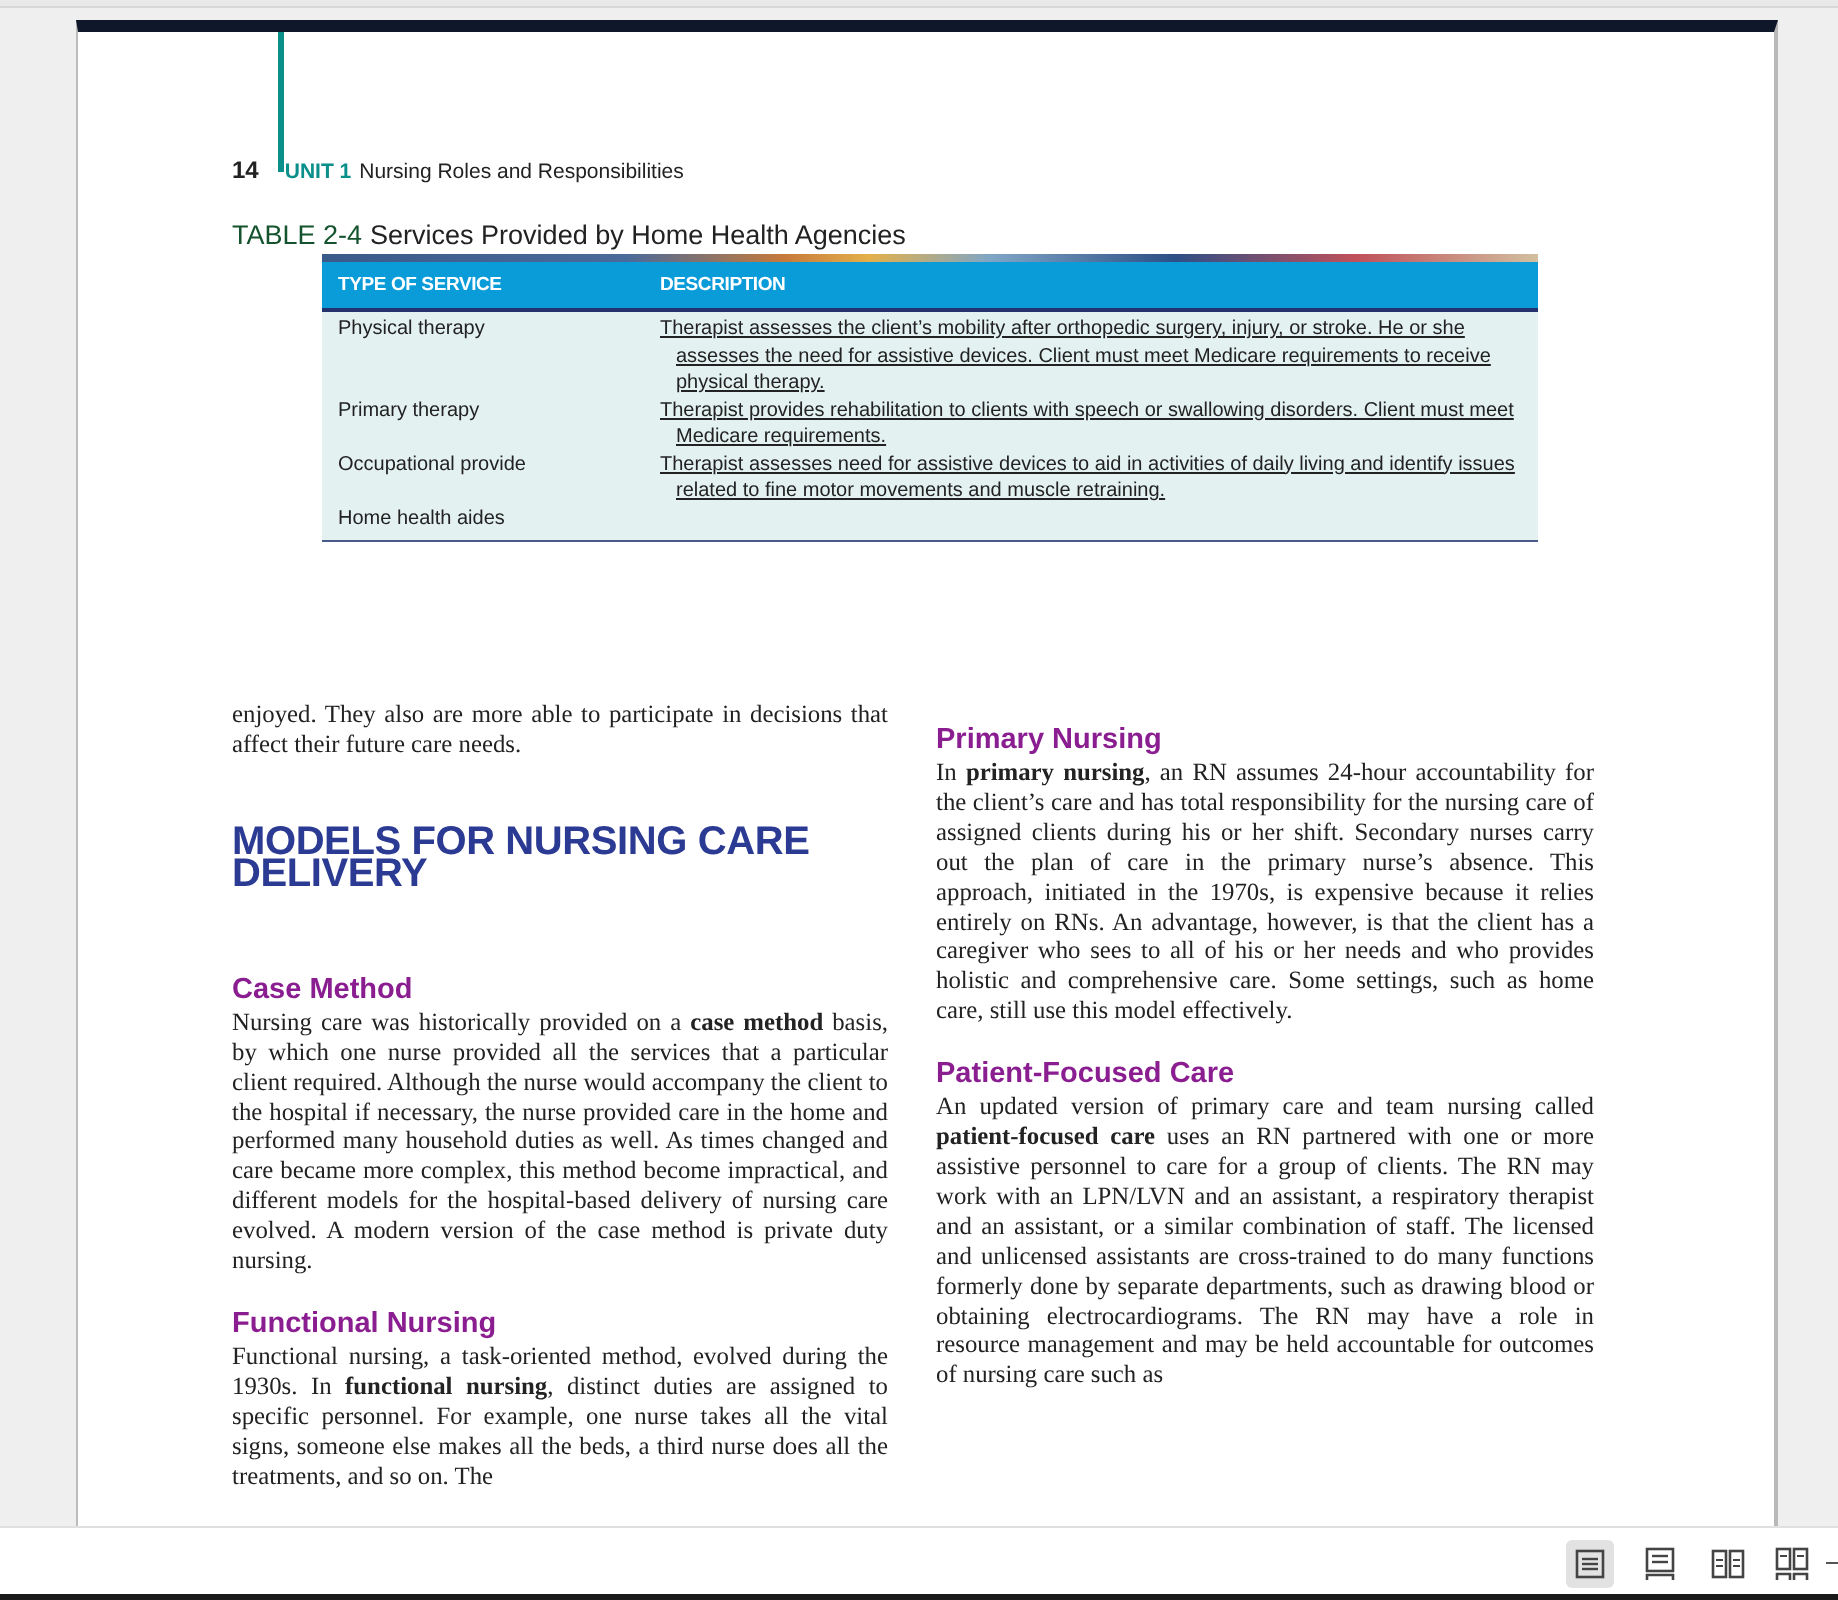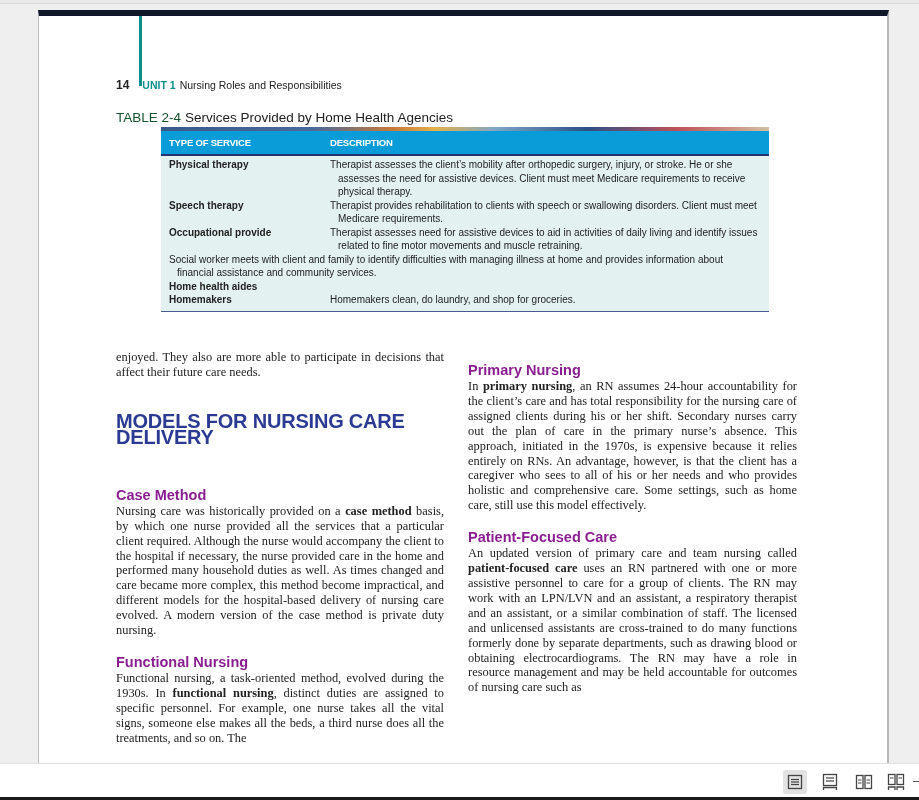--- a/index.html
+++ b/index.html
@@ -12,22 +12,22 @@
   .runhead .pnum{font-weight:bold;font-size:12px;margin-right:13px;}
   .runhead .unit{color:#0a8f8a;font-weight:bold;margin-right:4px;}
   .tbltitle{position:absolute;left:77px;top:94px;font-size:13.5px;color:#222;white-space:nowrap;}
   .tbltitle .lab{color:#14532d;font-weight:normal;margin-right:4px;}
   .tbl{position:absolute;left:94px;top:111px;width:608px;margin-left:28px;}
   .grad{height:4px;background:linear-gradient(90deg,#3a5a8a 0%,#4a6a9a 25%,#c77a3a 38%,#e3b04a 45%,#7fa6c6 55%,#2c4f86 70%,#c0505a 85%,#d2c0a0 100%);}
   .thead{height:23px;background:#0a9bd9;border-bottom:2px solid #24336e;display:flex;align-items:center;font-family:"Liberation Sans",sans-serif;font-weight:bold;font-size:9.5px;color:#fff;letter-spacing:-0.2px;transform-origin:left;}
   .thead .c1{width:153px;padding-left:8px;}
   .tbody{background:#e4f1f1;padding:2px 0 4px 0;border-bottom:1px solid #4a5a8a;}
   .row{display:flex;font-size:10px;line-height:13.5px;color:#222;}
-  .row .c1{width:153px;padding-left:8px;flex:none;font-weight:bold;}
-  .row .c2{flex:1;padding-left:8px;text-indent:-8px;padding-right:10px;}
+  .row .c1{width:153px;padding-left:8px;flex:none;}
+  .row .c2{flex:1;padding-left:8px;text-indent:-8px;padding-right:10px;text-decoration:underline;}
   .col{position:absolute;font-family:"Liberation Serif",serif;font-size:12.4px;line-height:14.9px;color:#222;text-align:justify;}
   .colL{left:77px;top:334px;width:328px;}
   .colR{left:429px;top:334px;width:329px;}
   .col p{margin:0;}
   .h1{font-family:"Liberation Sans",sans-serif;font-weight:bold;font-size:20px;line-height:16px;color:#2b3a92;margin:33px 0 30px 0;text-align:left;letter-spacing:-0.2px;}
   .h2{font-family:"Liberation Sans",sans-serif;font-weight:bold;font-size:14.5px;line-height:17px;color:#8a1e91;margin:0;text-align:left;}
   .gap1{height:12px;}
   .gap2{height:16px;}
   .gapR{height:12px;}
   .toolbar{position:absolute;left:0;top:763px;width:919px;height:34px;background:#ffffff;border-top:1px solid #e0e0e0;}
@@ -58,36 +58,31 @@
       <div class="thead">
         <div class="c1">TYPE OF SERVICE</div>
         <div style="padding-left:8px;">DESCRIPTION</div>
       </div>
       <div class="tbody" id="tbody">
           <div class="row">
             <div class="c1">Physical therapy</div>
             <div class="c2" style="padding-left: 16px;">Therapist assesses the client’s mobility after orthopedic surgery, injury, or stroke. He or she assesses the need for assistive devices. Client must meet Medicare requirements to receive physical therapy.</div>
           </div>
           <div class="row">
-            <div class="c1">Speech therapy</div>
+            <div class="c1">Primary therapy</div>
             <div class="c2" style="padding-left: 16px;">Therapist provides rehabilitation to clients with speech or swallowing disorders. Client must meet Medicare requirements.</div>
           </div>
           <div class="row">
             <div class="c1">Occupational provide</div>
             <div class="c2" style="padding-left: 16px;">Therapist assesses need for assistive devices to aid in activities of daily living and identify issues related to fine motor movements and muscle retraining.</div>
           </div>
           <div class="row">
-            <div class="c2" style="padding-left: 16px;">Social worker meets with client and family to identify difficulties with managing illness at home and provides information about financial assistance and community services.</div>
           </div>
           <div class="row">
             <div class="c1">Home health aides</div>
-          </div>
-          <div class="row">
-            <div class="c1">Homemakers</div>
-            <div class="c2" style="padding-left: 16px;">Homemakers clean, do laundry, and shop for groceries.</div>
           </div>
         </div>
     </div>
 
     <div class="col colL">
       <p>enjoyed. They also are more able to participate in decisions that affect their future care needs.</p>
       <div class="h1">MODELS FOR NURSING CARE DELIVERY</div>
       <div class="gap1"></div>
       <div class="h2">Case Method</div>
       <p><span>Nursing care was historically provided on a </span><b>case method</b><span> basis, by which one nurse provided all the services that a particular client required. Although the nurse would accompany the client to the hospital if necessary, the nurse provided care in the home and performed many household duties as well. As times changed and care became more complex, this method become impractical, and different models for the hospital-based delivery of nursing care evolved. A modern version of the case method is private duty nursing.</span></p>

